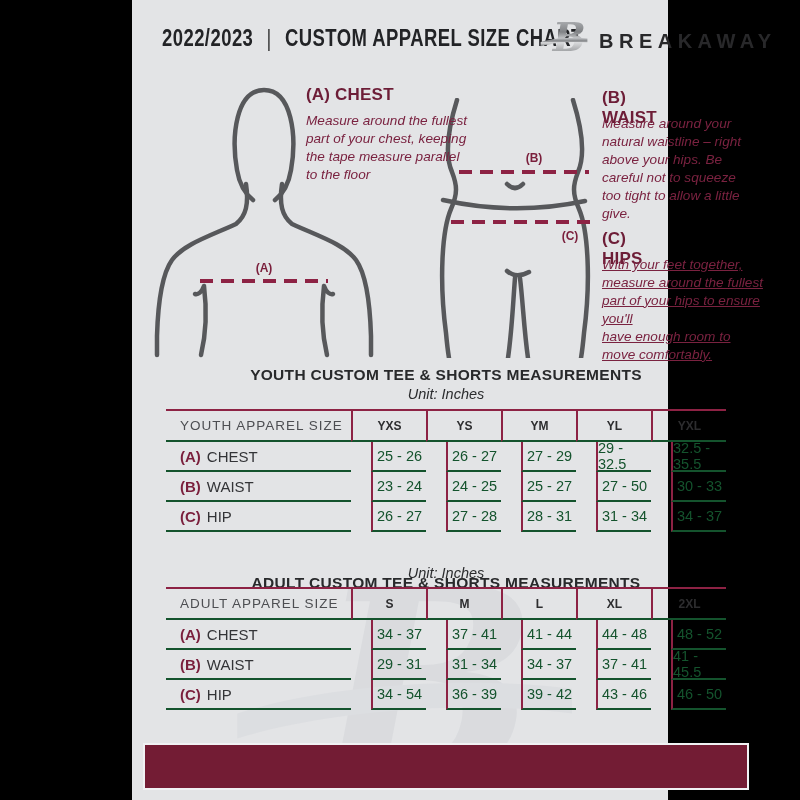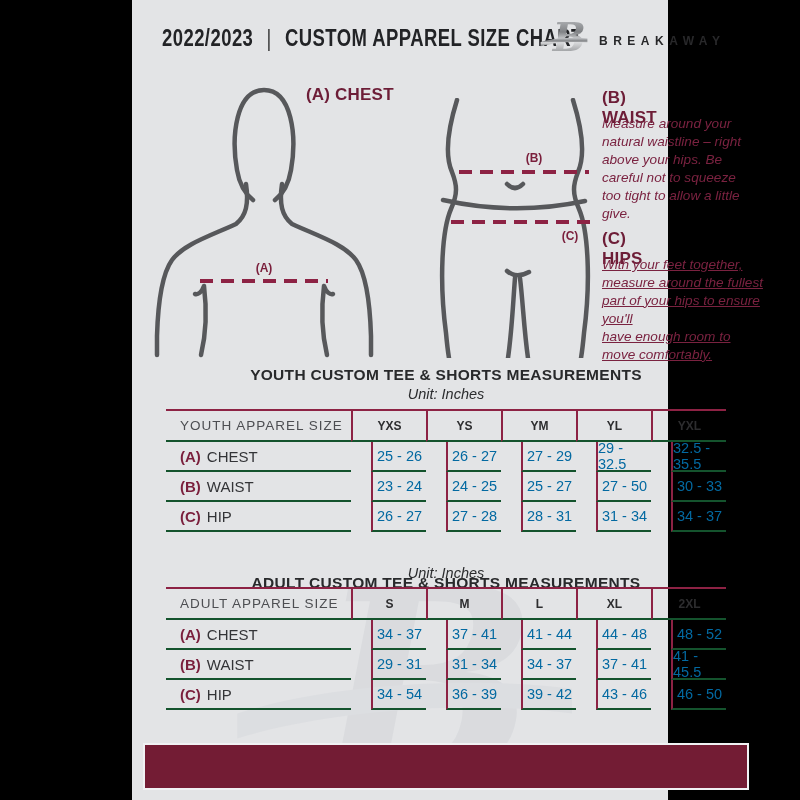--- a/index.html
+++ b/index.html
@@ -14,21 +14,21 @@
   }
   
   .hdr-title {
     position:absolute; left:30px; top:26px;
     display:inline-flex; gap:15px; align-items:center;
     font-weight:800; font-size:21px; color:#222326; letter-spacing:.5px;
     transform:scale(.88,1.18); transform-origin:left center; white-space:nowrap;
   }
   .hdr-divider { font-weight:400; color:#3a3a3c; }
   .brand-wrap { position:absolute; left:406px; top:12px; display:flex; align-items:center; gap:9px; }
-  .brand-text { font-size:12px; font-weight:bold; letter-spacing:5.5px; color:#28282a; padding-top:12px; }
+  .brand-text { font-size:20px; font-weight:bold; letter-spacing:5.5px; color:#28282a; padding-top:12px; }
   
   .guide-h {
     position:absolute; font-size:17px; font-weight:800; color:#6d1d37; letter-spacing:.2px;
   }
   .guide-body {
     position:absolute; font-size:13.6px; font-style:italic; color:#7a2240;
     line-height:1.32; white-space:pre-line;
   }
   svg .sil { fill:none; stroke:#57585b; stroke-width:4.5; stroke-linecap:round; }
   svg .dash { stroke:#8d2244; stroke-width:4; stroke-dasharray:13 8; fill:none; }
@@ -51,21 +51,21 @@
   .hrow { height:33px; }
   .drow { height:30px; }
   .bt { border-top:2px solid #8d2244; }
   .bb { border-bottom:2px solid #14532d; }
   .bl { border-left:2px solid #8d2244; }
   .label-cell { justify-content:flex-start; padding-left:14px;
     font-size:13.5px; color:#4d4e52; letter-spacing:1px; }
   .col-head { font-size:12px; font-weight:bold; color:#2d2d2f; }
   .row-label { justify-content:flex-start; padding-left:14px; font-size:15px; color:#333437; gap:6px; }
   .row-label .pfx { font-weight:bold; color:#7a1f3c; }
-  .val { font-size:14.5px; color:#0369a1;margin-left:20px; }
+  .val { font-size:14.5px; color:#14532d;margin-left:20px; }
   
   .footer-bar {
     position:absolute; left:11px; top:743px; width:602px; height:43px;
     background:#731c34; border:2px solid #f0f1f3;
   }
   .watermark { position:absolute; left:70px; top:540px; opacity:.55; }
 </style>
 </head>
 <body>
 
@@ -115,20 +115,21 @@
     <path class="sil" stroke-width="3.5" d="M70,86 Q78,94 86,86"></path>
     <path class="sil" stroke-width="3.5" d="M70,173 Q79,181 92,174"></path>
     <path class="sil" stroke-width="3.5" d="M78,180 C76,205 75,232 71,260 M83,180 C86,205 87,232 91,260"></path>
     <line class="dash" x1="22" y1="74" x2="152" y2="74"></line>
     <line class="dash" x1="14" y1="124" x2="154" y2="124"></line>
     <text class="mark" x="97" y="64" text-anchor="middle">(B)</text>
     <text class="mark" x="133" y="142" text-anchor="middle">(C)</text>
   </svg>
 
   <div class="guide-h" style="left:174px; top:85px;">(A) CHEST</div>
+  <div class="guide-body" style="left:174px; top:112px; width:168px;">Measure around the fullest part of your chest, keeping the tape measure parallel to the floor</div>
 
   <div class="guide-h" style="left:470px; top:88px;">(B) WAIST</div>
   <div class="guide-body" style="left:470px; top:115px; width:156px;">Measure around your natural waistline – right above your hips. Be careful not to squeeze too tight to allow a little give.</div>
 
   <div class="guide-h" style="left:470px; top:221px;margin-top:8px;">(C) HIPS</div>
   <div class="guide-body" style="left:470px; top:256px; width:162px;text-decoration:underline;">With your feet together, measure around the fullest part of your hips to ensure you'll
 have enough room to move comfortably.</div>
 
   <div class="sec-title" style="top:366px;">YOUTH CUSTOM TEE &amp; SHORTS MEASUREMENTS</div>
   <div class="sec-unit" style="top:386px;">Unit: Inches</div>

